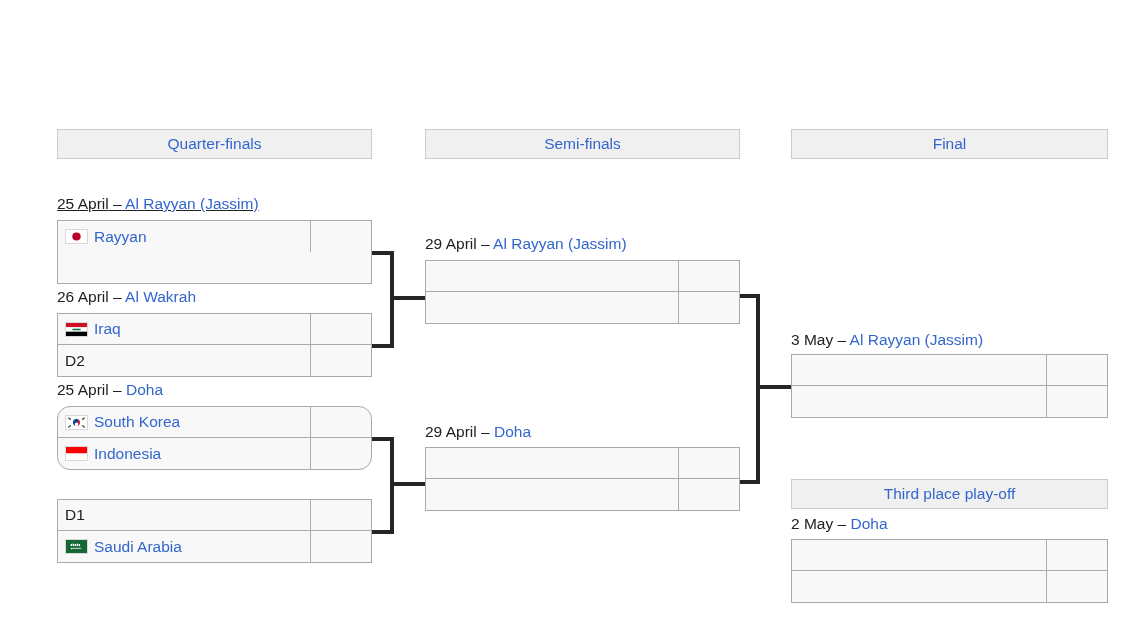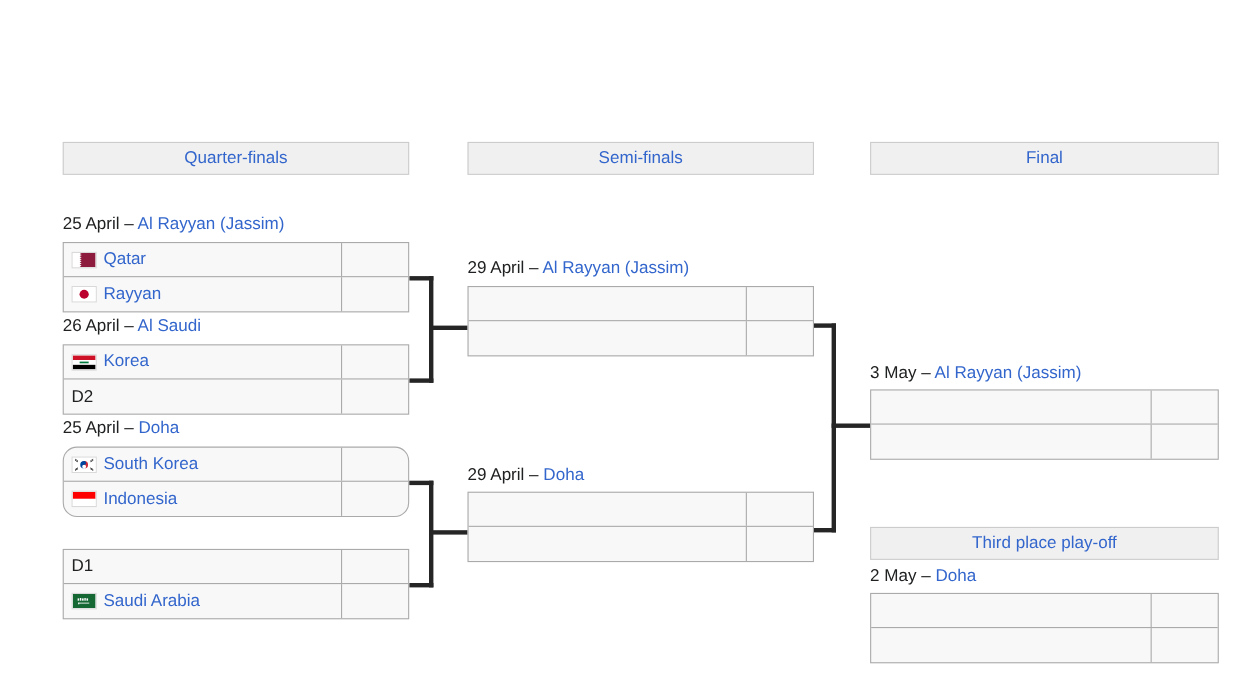--- a/index.html
+++ b/index.html
@@ -117,73 +117,59 @@
   <div class="connector" style="left:372px; top:437px; width:22px; height:4px;"></div>
   <div class="connector" style="left:372px; top:530px; width:22px; height:4px;"></div>
   <div class="connector" style="left:390px; top:437px; width:4px; height:97px;"></div>
   <div class="connector" style="left:390px; top:482px; width:36px; height:4px;"></div>
 
   <div class="connector" style="left:740px; top:294px; width:20px; height:4px;"></div>
   <div class="connector" style="left:740px; top:480px; width:20px; height:4px;"></div>
   <div class="connector" style="left:756px; top:294px; width:4px; height:190px;"></div>
   <div class="connector" style="left:756px; top:385px; width:36px; height:4px;"></div>
 
-  <div class="match-date" style="left:57px; top:195px;">
+  <div class="match-date" style="left:57px; top:195px;text-decoration:underline;">
     <span>25 April</span>
     <span>–</span>
     <span class="venue">Al Rayyan (Jassim)</span>
   </div>
   <div class="match-box" style="left:57px; top:220px; width:315px; height:64px;">
-    <div class="match-row top">
-      <div class="team-cell">
-        <span class="flag">
-          <svg viewBox="0 0 23 15" preserveAspectRatio="none">
-            <rect x="0" y="0" width="23" height="15" fill="#ffffff"></rect>
-            <path d="M7,0 L9,1 L7,2 L9,3 L7,4 L9,5 L7,6 L9,7 L7,8 L9,9 L7,10 L9,11 L7,12 L9,13 L7,14 L9,15 L23,15 L23,0 Z" fill="#8d1b3d"></path>
-          </svg>
-        </span>
-        <span class="team-name">Qatar</span>
-      </div>
-      <div class="score-cell" style="width:60px;">
-        <span></span>
-      </div>
-    </div>
     <div class="match-row">
       <div class="team-cell">
         <span class="flag">
           <svg viewBox="0 0 23 15" preserveAspectRatio="none">
             <rect x="0" y="0" width="23" height="15" fill="#ffffff"></rect>
             <circle cx="11.5" cy="7.5" r="4.6" fill="#bc002d"></circle>
           </svg>
         </span>
         <span class="team-name">Rayyan</span>
       </div>
       <div class="score-cell" style="width:60px;">
         <span></span>
       </div>
     </div>
   </div>
 
   <div class="match-date" style="left:57px; top:288px;">
     <span>26 April</span>
     <span>–</span>
-    <span class="venue">Al Saudi</span>
+    <span class="venue">Al Wakrah</span>
   </div>
   <div class="match-box" style="left:57px; top:313px; width:315px; height:64px;">
     <div class="match-row top">
       <div class="team-cell">
         <span class="flag">
           <svg viewBox="0 0 23 15" preserveAspectRatio="none">
             <rect x="0" y="0" width="23" height="5" fill="#ce1126"></rect>
             <rect x="0" y="5" width="23" height="5" fill="#ffffff"></rect>
             <rect x="0" y="10" width="23" height="5" fill="#000000"></rect>
             <rect x="7" y="6.6" width="9" height="1.8" fill="#007a3d"></rect>
           </svg>
         </span>
-        <span class="team-name">Korea</span>
+        <span class="team-name">Iraq</span>
       </div>
       <div class="score-cell" style="width:60px;">
         <span></span>
       </div>
     </div>
     <div class="match-row">
       <div class="team-cell">
 
         <span class="team-name plain">D2</span>
       </div>

